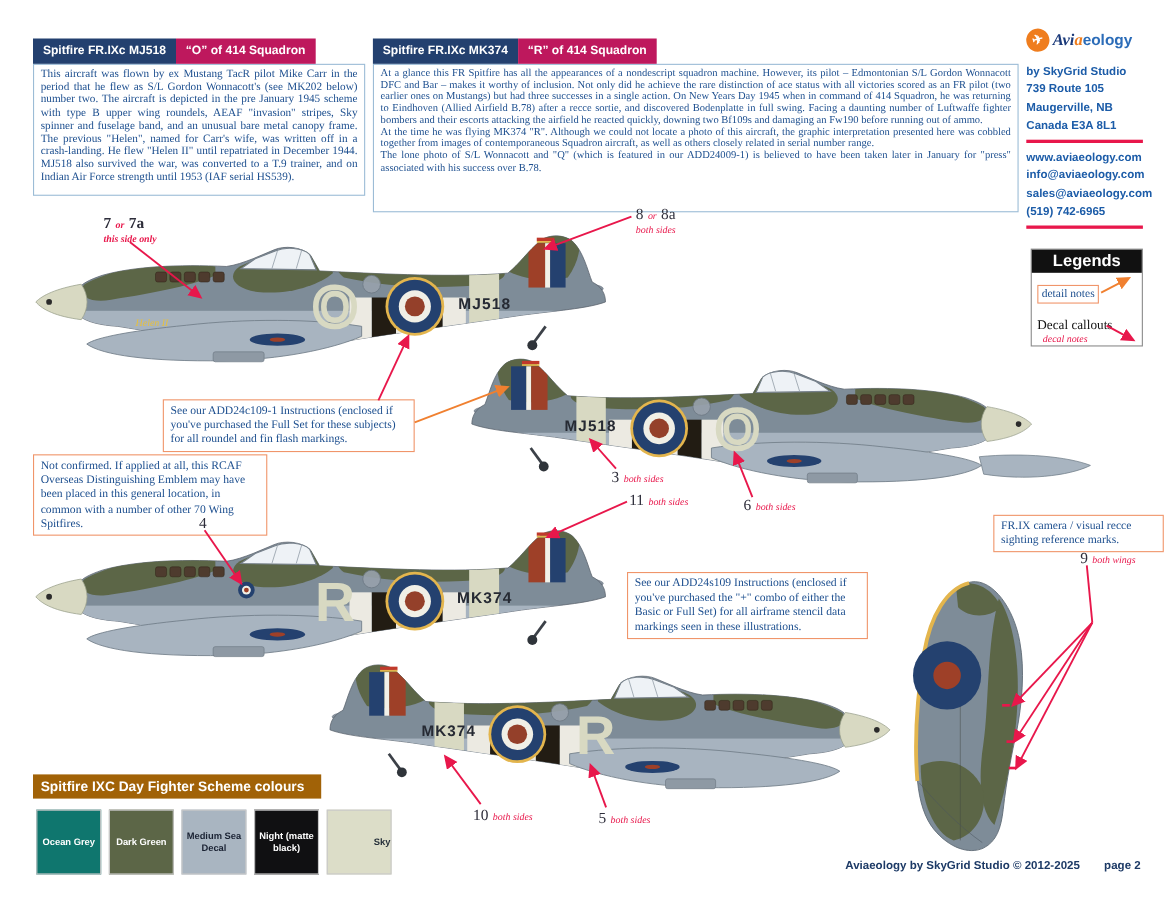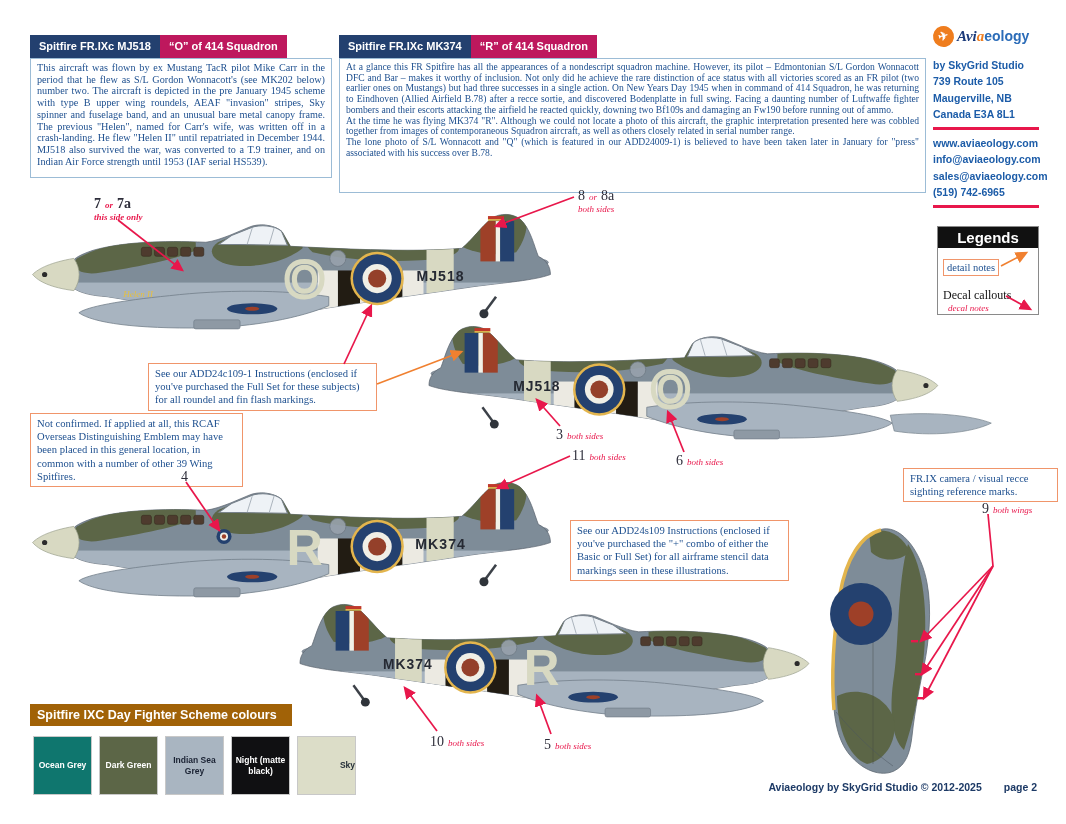--- a/index.html
+++ b/index.html
@@ -221,21 +221,21 @@
     </g>
     <g fill="#e8174b">
       <rect x="98" y="114" width="7" height="2.4"></rect>
       <rect x="102" y="147" width="7" height="2.4"></rect>
       <rect x="104" y="171" width="7" height="2.4"></rect>
     </g>
   </svg>
 </div>
 
 <div class="abs note" style="left:148px;top:363px;width:215px;">See our ADD24c109-1 Instructions (enclosed if you've purchased the Full Set for these subjects) for all roundel and fin flash markings.</div>
-<div class="abs note" style="left:30px;top:413px;width:199px;">Not confirmed. If applied at all, this RCAF Overseas Distinguishing Emblem may have been placed in this general location, in common with a number of other 39 Wing Spitfires.</div>
+<div class="abs note" style="left:30px;top:413px;width:199px;">Not confirmed. If applied at all, this RCAF Overseas Distinguishing Emblem may have been placed in this general location, in common with a number of other 70 Wing Spitfires.</div>
 <div class="abs note" style="left:570px;top:520px;width:205px;">See our ADD24s109 Instructions (enclosed if you've purchased the "+" combo of either the Basic or Full Set) for all airframe stencil data markings seen in these illustrations.</div>
 <div class="abs note" style="left:903px;top:468px;width:141px;">FR.IX camera / visual recce sighting reference marks.</div>
 
 <div class="callout" style="left:94px;top:194px;font-weight:bold;">
   <span class="co-num">7</span> <span class="co-or">or</span> <span class="co-num">7a</span>
   <div class="co-note">this side only</div>
 </div>
 <div class="callout" style="left:578px;top:186px;">
   <span class="co-num">8</span> <span class="co-or">or</span> <span class="co-num">8a</span>
   <div class="co-note">both sides</div>
@@ -263,21 +263,21 @@
 </div>
 
 <div class="abs scheme-band" style="left:30px;top:704px;width:248px;">Spitfire IXC  Day Fighter Scheme colours</div>
 <div class="swatch" style="left: 33px; top: 736px; background: #0f766e; color: rgb(255, 255, 255);">
     <span>Ocean Grey</span>
   </div>
 <div class="swatch" style="left: 99px; top: 736px; background: rgb(92, 102, 71); color: rgb(255, 255, 255);">
     <span>Dark Green</span>
   </div>
 <div class="swatch" style="left: 165px; top: 736px; background: rgb(169, 181, 193); color: rgb(26, 34, 51);">
-    <span>Indian Sea Grey</span>
+    <span>Medium Sea Decal</span>
   </div>
 <div class="swatch" style="left: 231px; top: 736px; background: rgb(16, 16, 18); color: rgb(255, 255, 255);">
     <span>Night (matte black)</span>
   </div>
 <div class="swatch" style="left: 297px; top: 736px; background: rgb(220, 221, 200); color: rgb(38, 48, 58); justify-content: flex-end;">
     <span>Sky</span>
   </div>
 
 <div class="abs footer" style="right:29px;top:781px;">
   <span>Aviaeology by SkyGrid Studio © 2012-2025</span>

